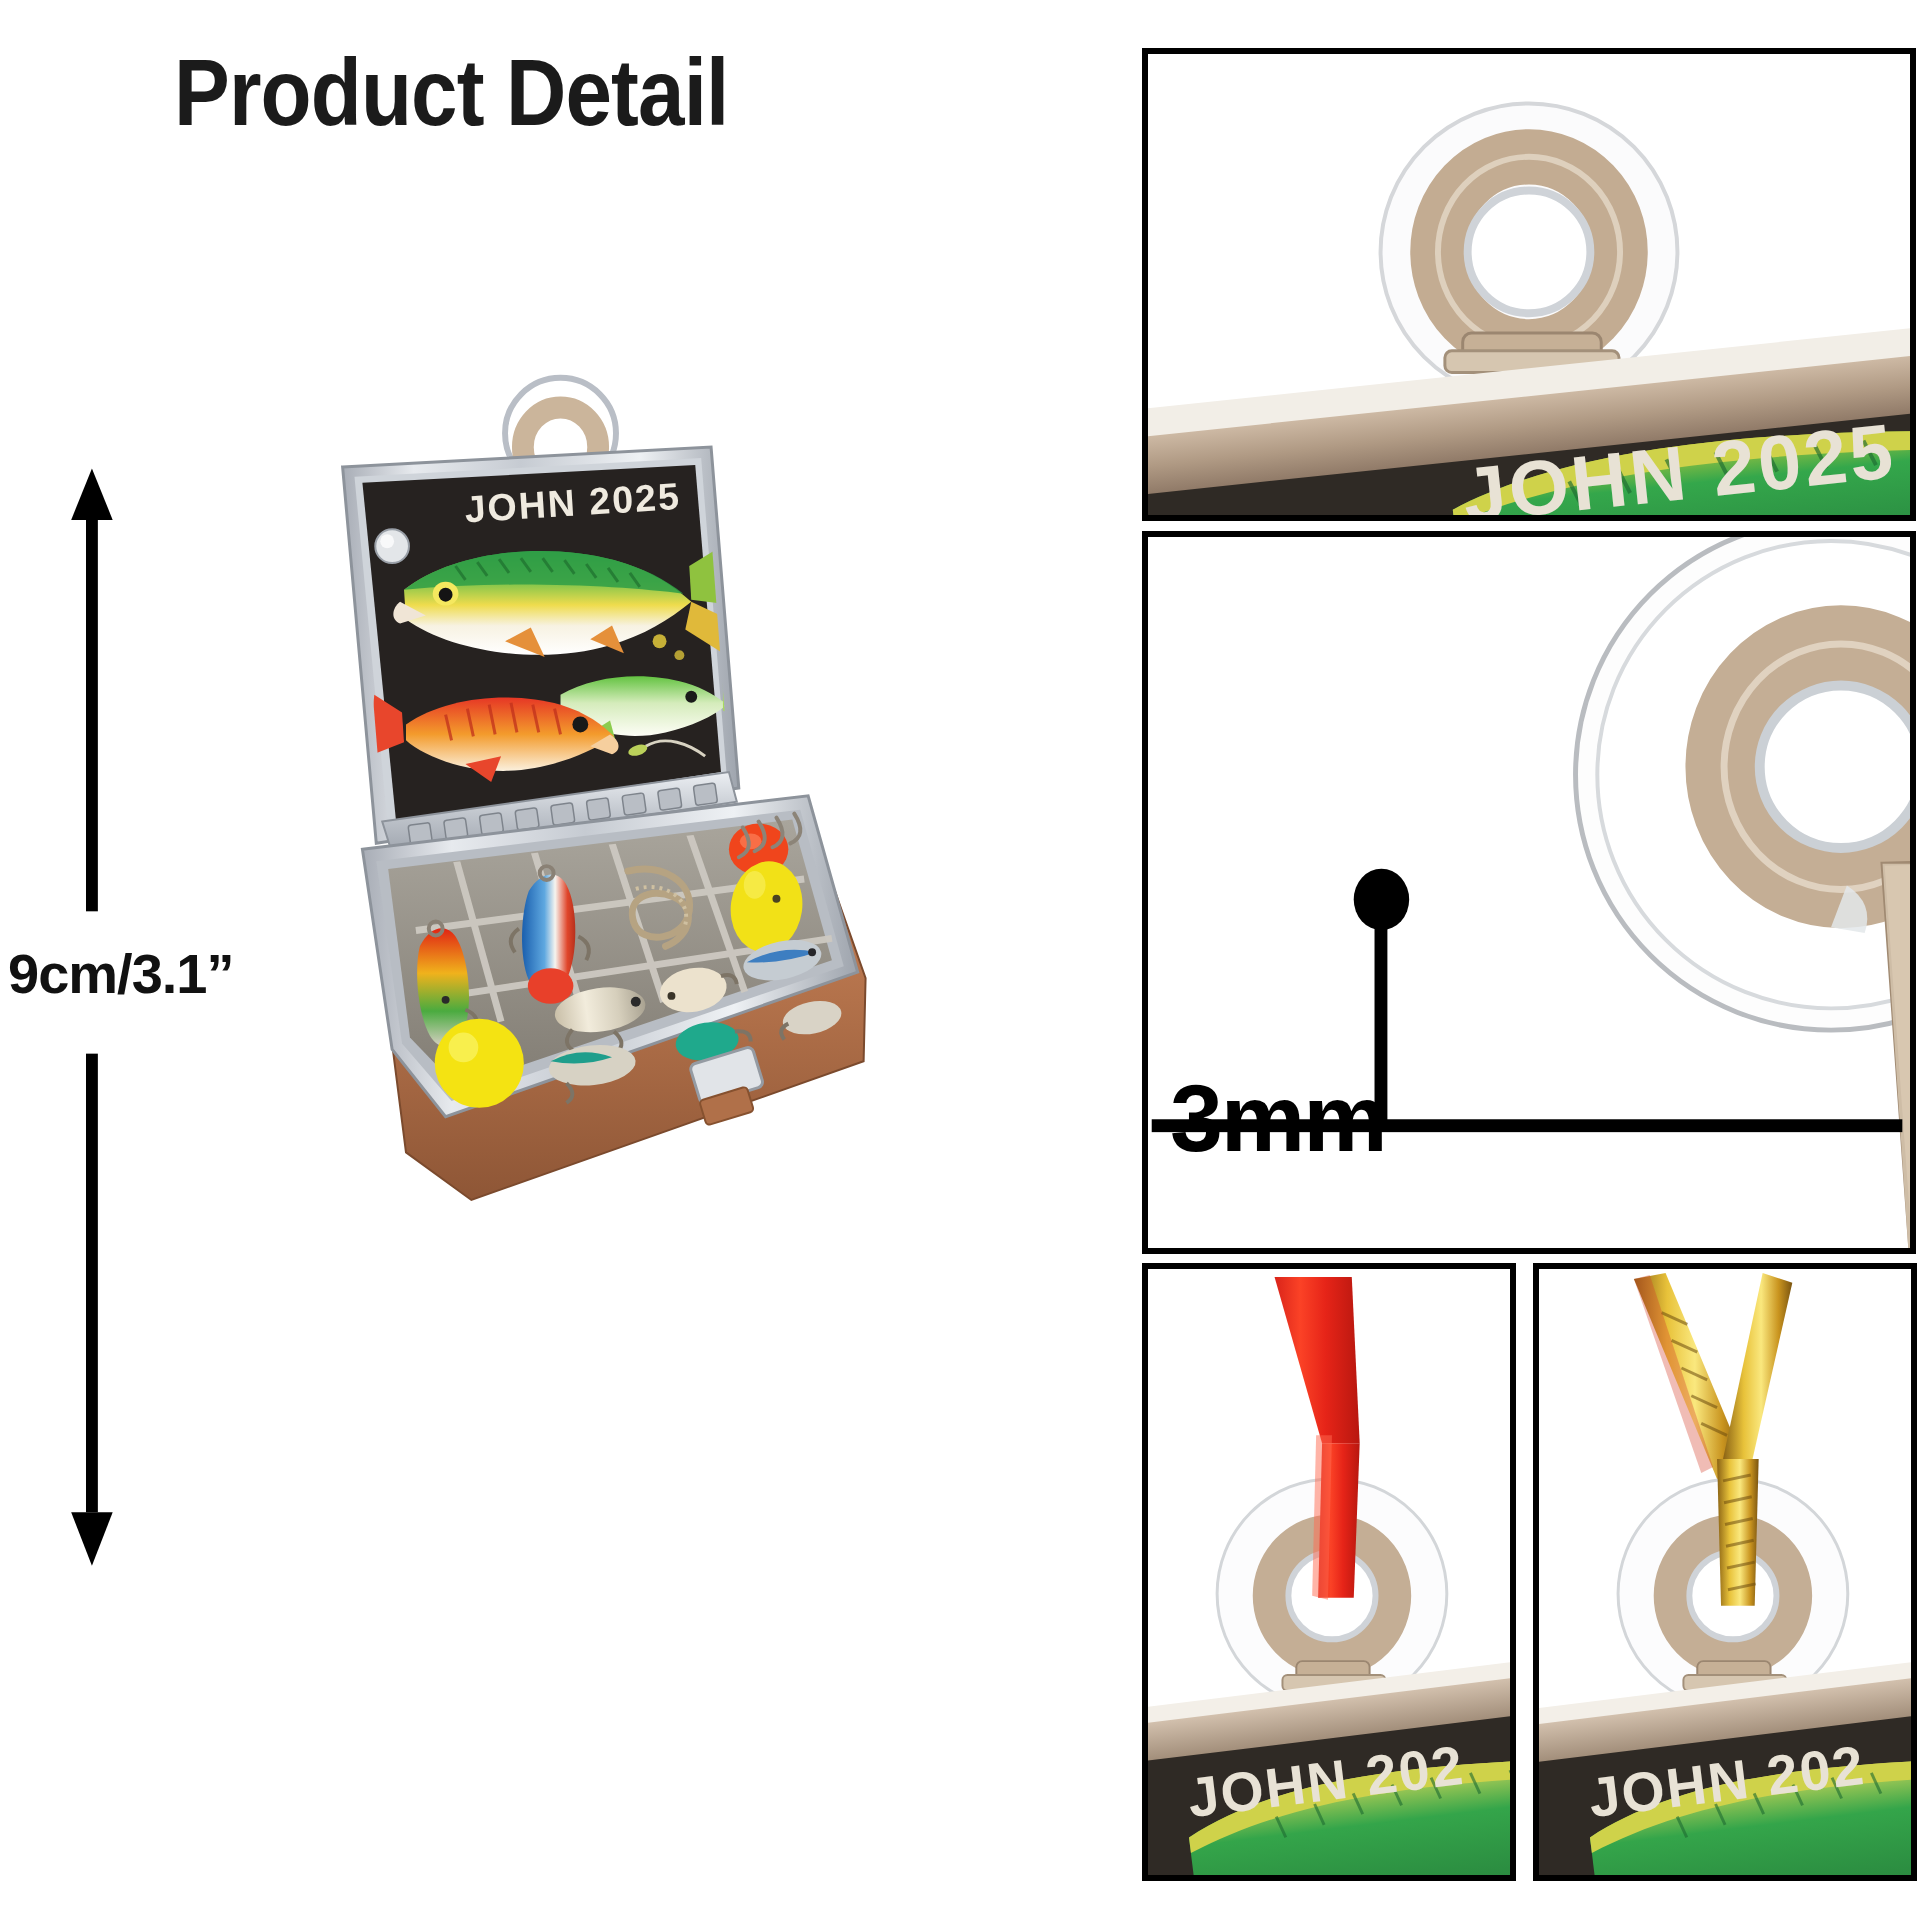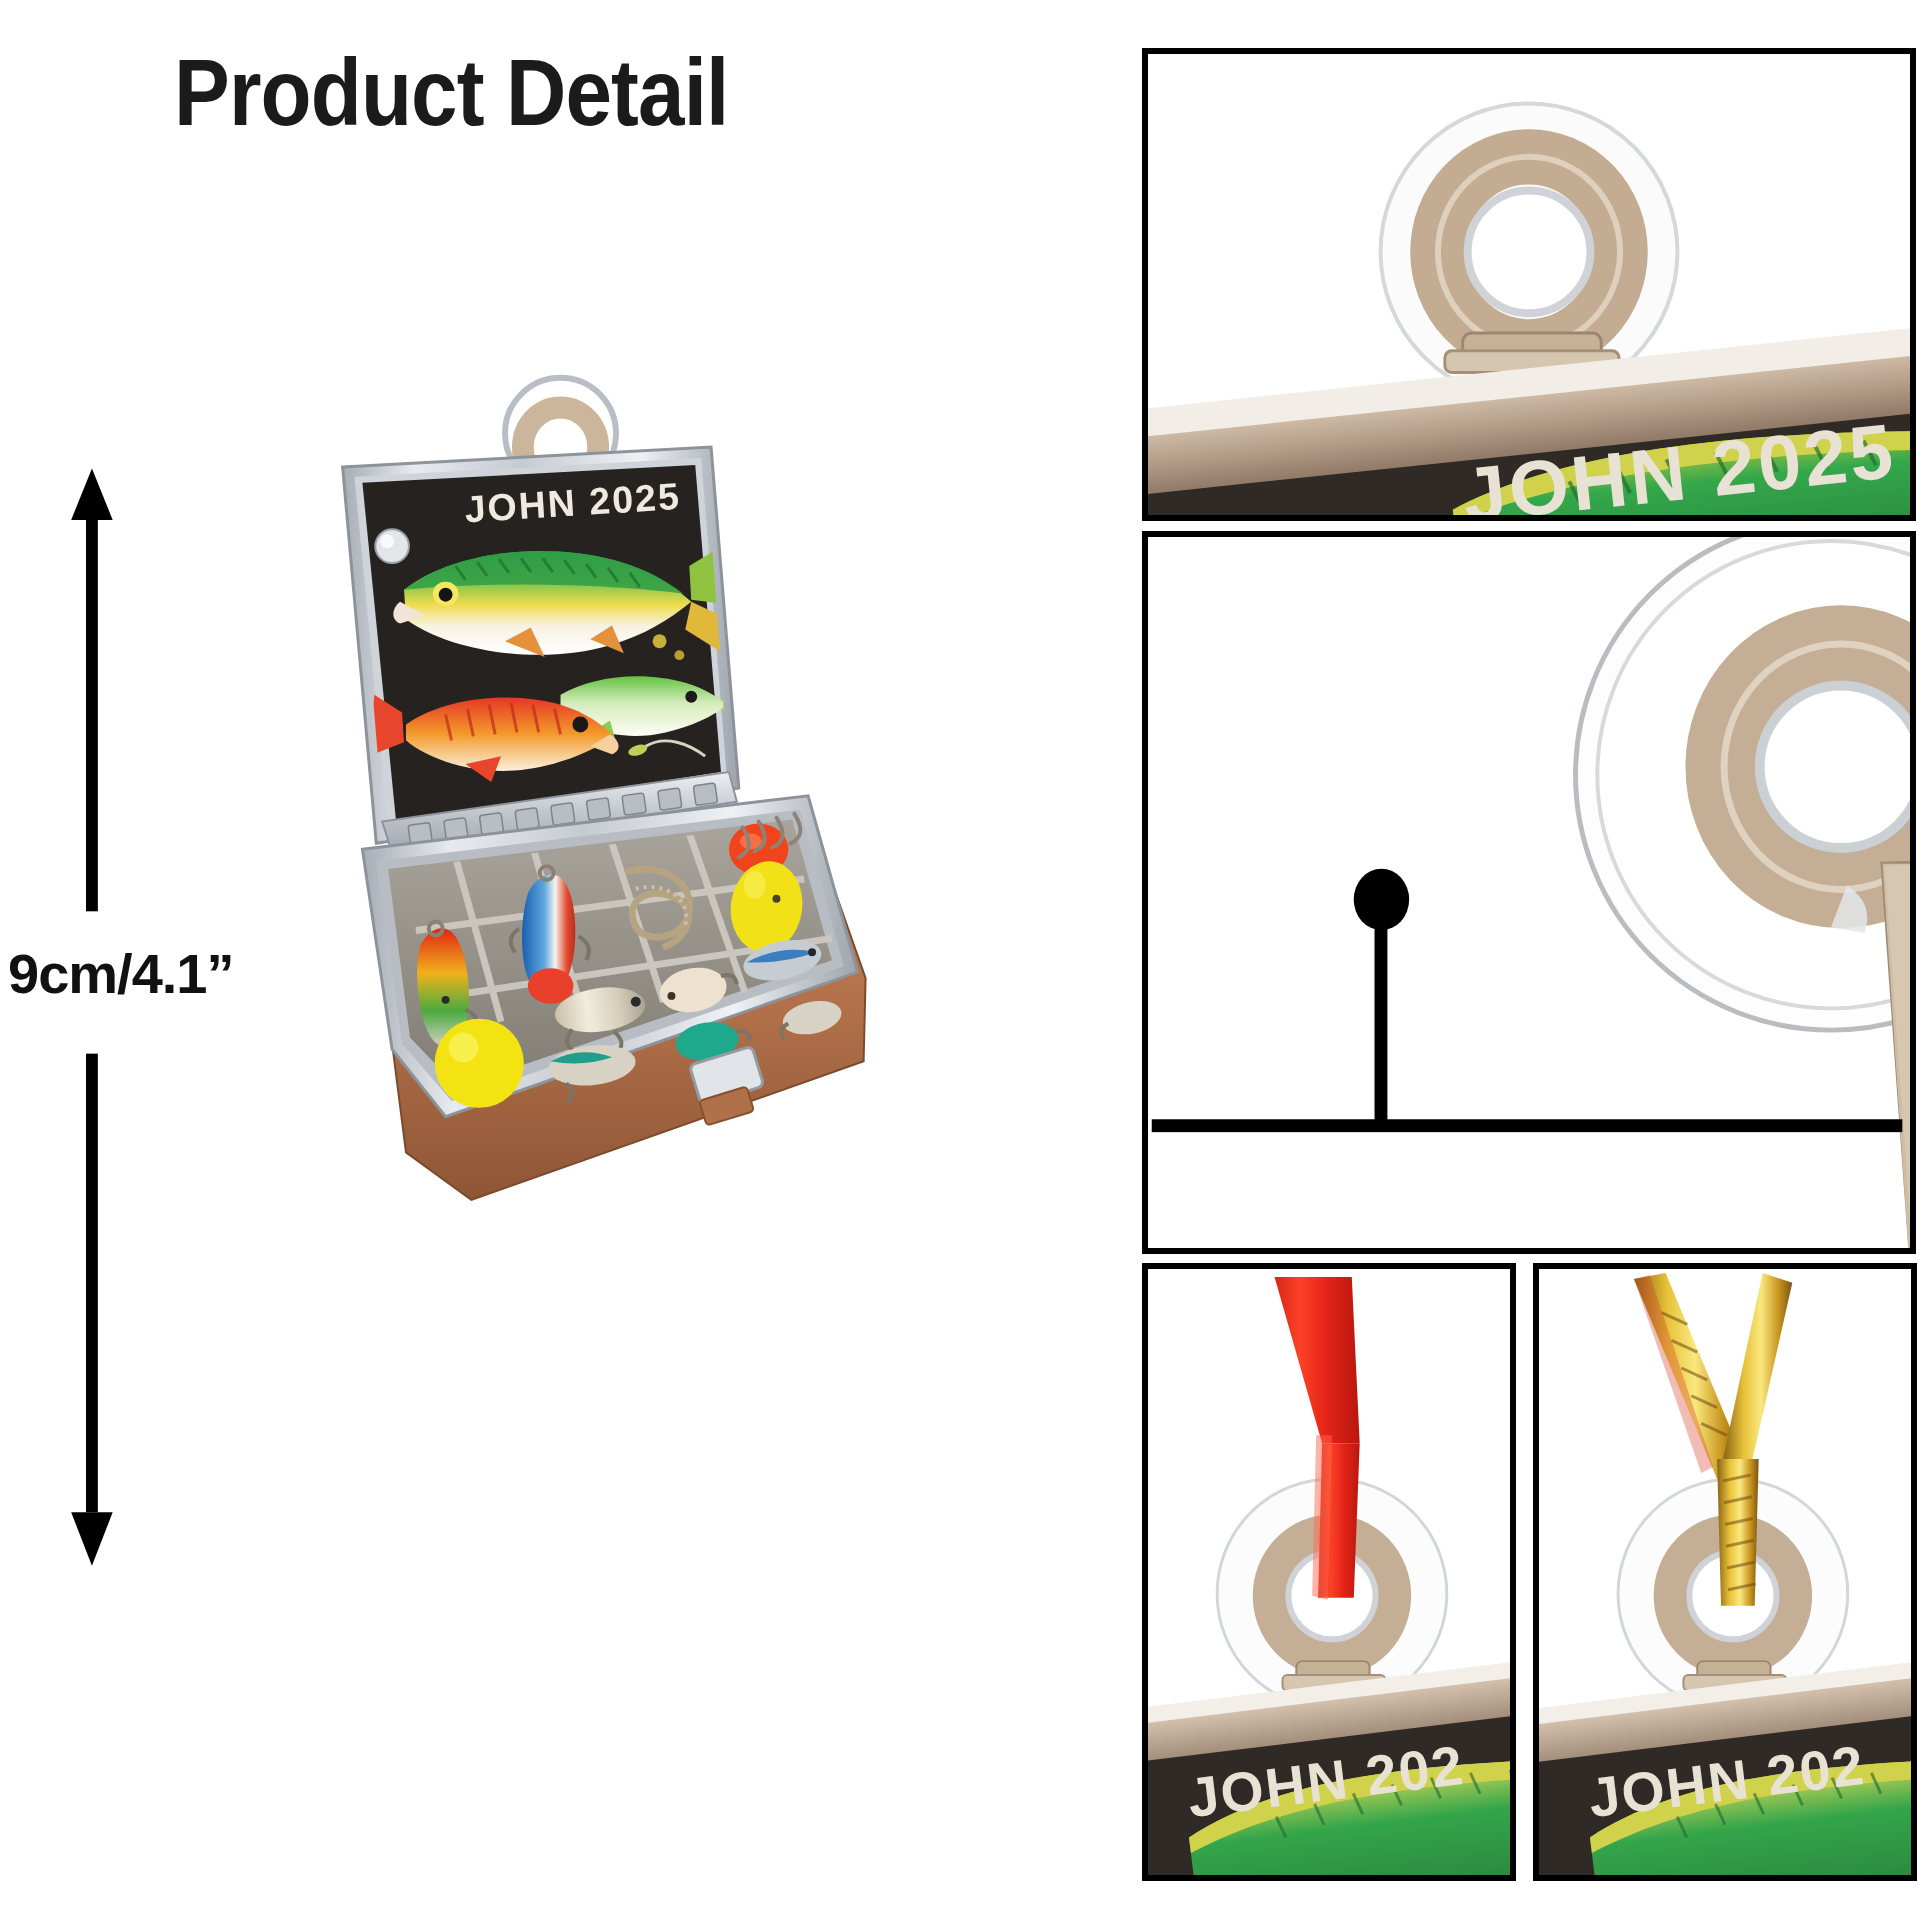--- a/index.html
+++ b/index.html
@@ -60,21 +60,21 @@
       <g fill="#000">
         <polygon points="93,18 72,70 114,70"></polygon>
         <rect x="87" y="66" width="12" height="400"></rect>
       </g>
       <g fill="#000">
         <rect x="87" y="610" width="12" height="464"></rect>
         <polygon points="93,1128 72,1074 114,1074"></polygon>
       </g>
     </svg>
   </div>
-  <div id="dim-label">9cm/4.1”</div>
+  <div id="dim-label">9cm/3.1”</div>
 
   <div id="hero">
     <svg width="634" height="941" viewBox="0 0 640 950" xmlns="http://www.w3.org/2000/svg">
       <defs>
         <linearGradient id="metalV" x1="0" y1="0" x2="1" y2="0">
           <stop offset="0" stop-color="#a8adb6"></stop>
           <stop offset="0.18" stop-color="#e7eaee"></stop>
           <stop offset="0.45" stop-color="#c6cbd2"></stop>
           <stop offset="0.75" stop-color="#eef1f4"></stop>
           <stop offset="1" stop-color="#9ea4ad"></stop>
@@ -390,20 +390,21 @@
 
       <path d="M706,352 q28,18 18,48 l-34,-6 Z" fill="#e3e7ea" opacity=".85"></path>
 
       <g fill="#000" stroke="#000">
         <ellipse cx="236" cy="366" rx="28" ry="31" stroke="none"></ellipse>
         <rect x="229" y="392" width="13" height="208" stroke="none"></rect>
         <rect x="4" y="588" width="758" height="13" stroke="none"></rect>
       </g>
     </svg>
   </div>
+  <div id="mm-label">3mm</div>
 
   <div class="panel" id="panel-bl">
     <svg viewBox="0 0 366 612" preserveAspectRatio="xMidYMid slice" xmlns="http://www.w3.org/2000/svg">
       <defs>
         <linearGradient id="bl-ribbon" x1="0" y1="0" x2="1" y2="0">
           <stop offset="0" stop-color="#d9241a"></stop>
           <stop offset="0.3" stop-color="#fb4226"></stop>
           <stop offset="0.6" stop-color="#e62418"></stop>
           <stop offset="1" stop-color="#b8170f"></stop>
         </linearGradient>

